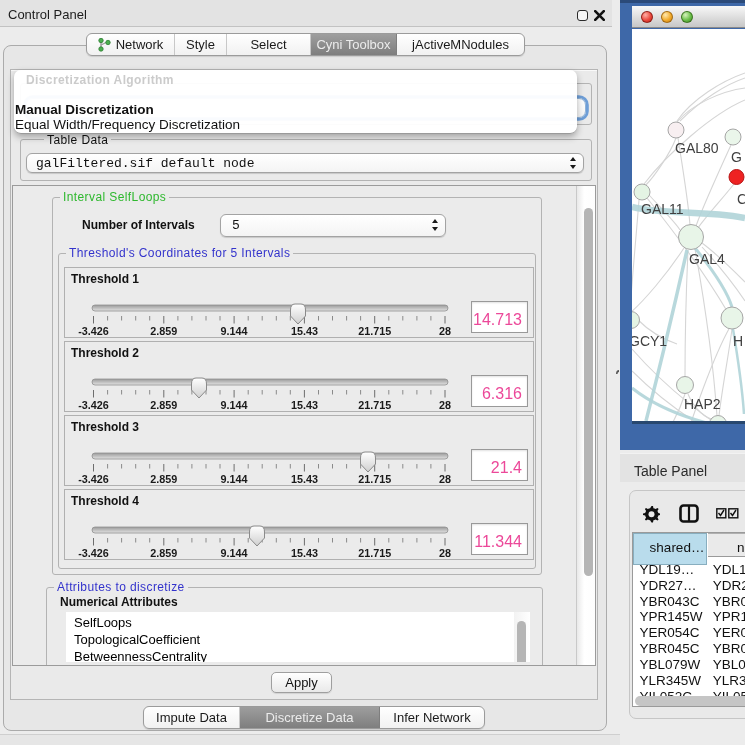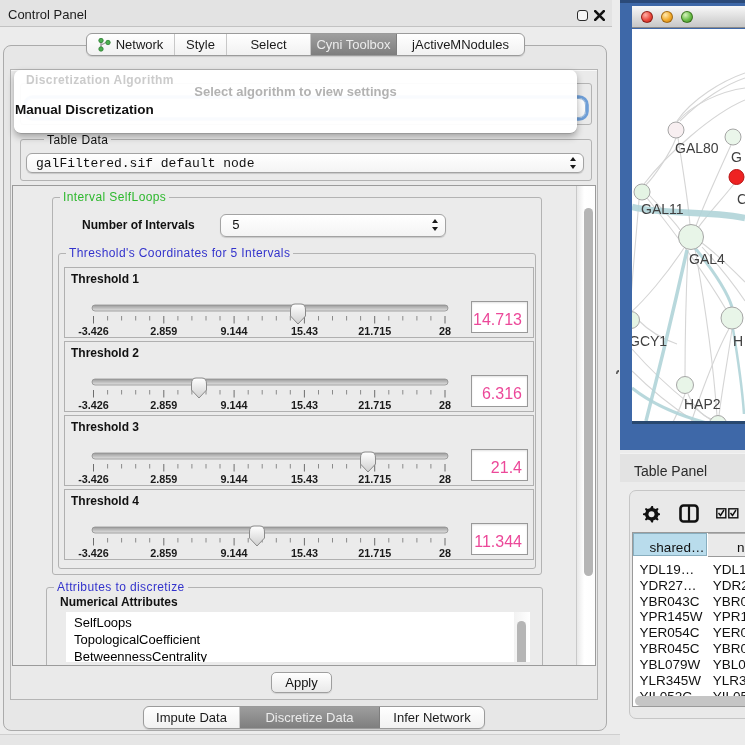--- a/index.html
+++ b/index.html
@@ -56,21 +56,21 @@
 #nettitle { position:absolute; left:632px; top:6px; width:113px; height:22px; background:linear-gradient(#f8f8f8,#c7c7c7); border-bottom:1px solid #8a8a8a; }
 .tl { position:absolute; top:5px; width:12px; height:12px; border-radius:50%; }
 #netcanvas { position:absolute; left:632px; top:29px; width:113px; height:392px; background:#ffffff; overflow:hidden; }
 #netshadow { position:absolute; left:632px; top:421px; width:113px; height:3px; background:#28486f; }
 
 
 #tpbar { position:absolute; left:620px; top:453px; width:125px; height:29px; background:#e3e3e3; border-top:1px solid #f2f2f2; }
 #tpbar .t { position:absolute; left:14px; top:9px; font-size:14px; color:#2b2b2b; }
 #tpanel { position:absolute; left:629px; top:490px; width:130px; height:229px; background:#e9e9e9; border:1px solid #c6c6c6; border-radius:7px; }
 #tablewrap { position:absolute; left:632px; top:532px; width:113px; height:175px; border:1px solid #9a9a9a; border-right:none; background:#fff; overflow:hidden; }
-.hdr1 { position:absolute; left:0; top:0; width:74px; height:23px; background:#b9dcec; border:1px solid #88aebf; }
+.hdr1 { position:absolute; left:0; top:0; width:74px; height:32px; background:#b9dcec; border:1px solid #88aebf; }
 .hdr2 { position:absolute; left:75px; top:0; width:38px; height:24px; background:#eaeaea; border-top:1px solid #b0b0b0; border-bottom:1px solid #9a9a9a; }
 .trow { position:absolute; font-size:13.5px; color:#111; white-space:nowrap; }
 #hsbthumb { position:absolute; left:2px; top:163px; width:120px; height:10px; background:#c5c5c5; border-radius:5px; }
 
 .grip { position:absolute; left:615px; top:369px; width:5px; height:6px; }
 </style>
 </head>
 <body>
 
 <div id="win">
@@ -354,22 +354,22 @@
   <div id="applybtn">Apply</div>
 
   <div class="seg" id="bottabs" style="left:143px; top:706px;">
     <div class="s" style="width:96px;">Impute Data</div>
     <div class="s sel" style="width:140px;">Discretize Data</div>
     <div class="s" style="width:104px;">Infer Network</div>
   </div>
 
   <div id="popup">
     <div class="ghost">Discretization Algorithm</div>
-    <div class="prompt">Select algorithm to view settings</div>
     <div class="it1">Manual Discretization</div>
+    <div class="it2">Equal Width/Frequency Discretization</div>
   </div>
 </div>
 
 <div style="position:absolute; left:0; top:734px; width:620px; height:11px; background:#e6e6e6; border-top:1px solid #cfcfcf;"></div>
 
 <svg class="grip" viewBox="0 0 5 6">
     <path d="M1 5 Q1 1 4 1 L4 3 Q2.5 3 2.5 5 Z" fill="#555"></path>
   </svg>
 
 <div id="netframe"></div>

